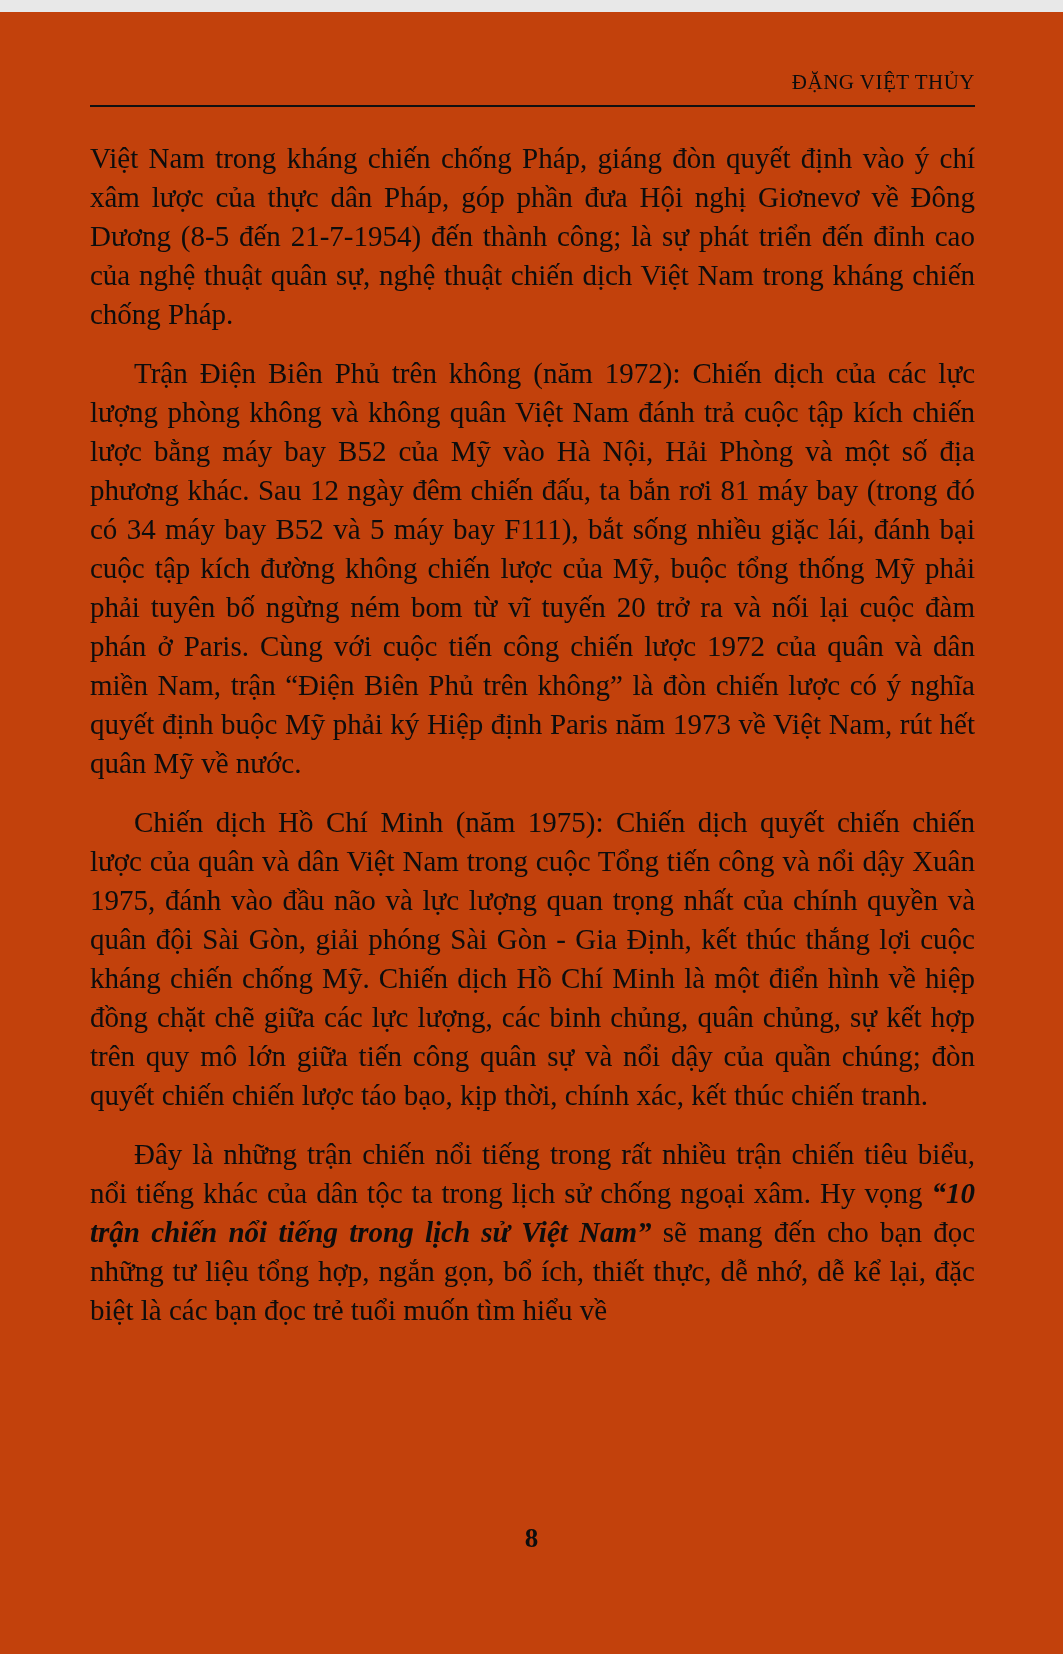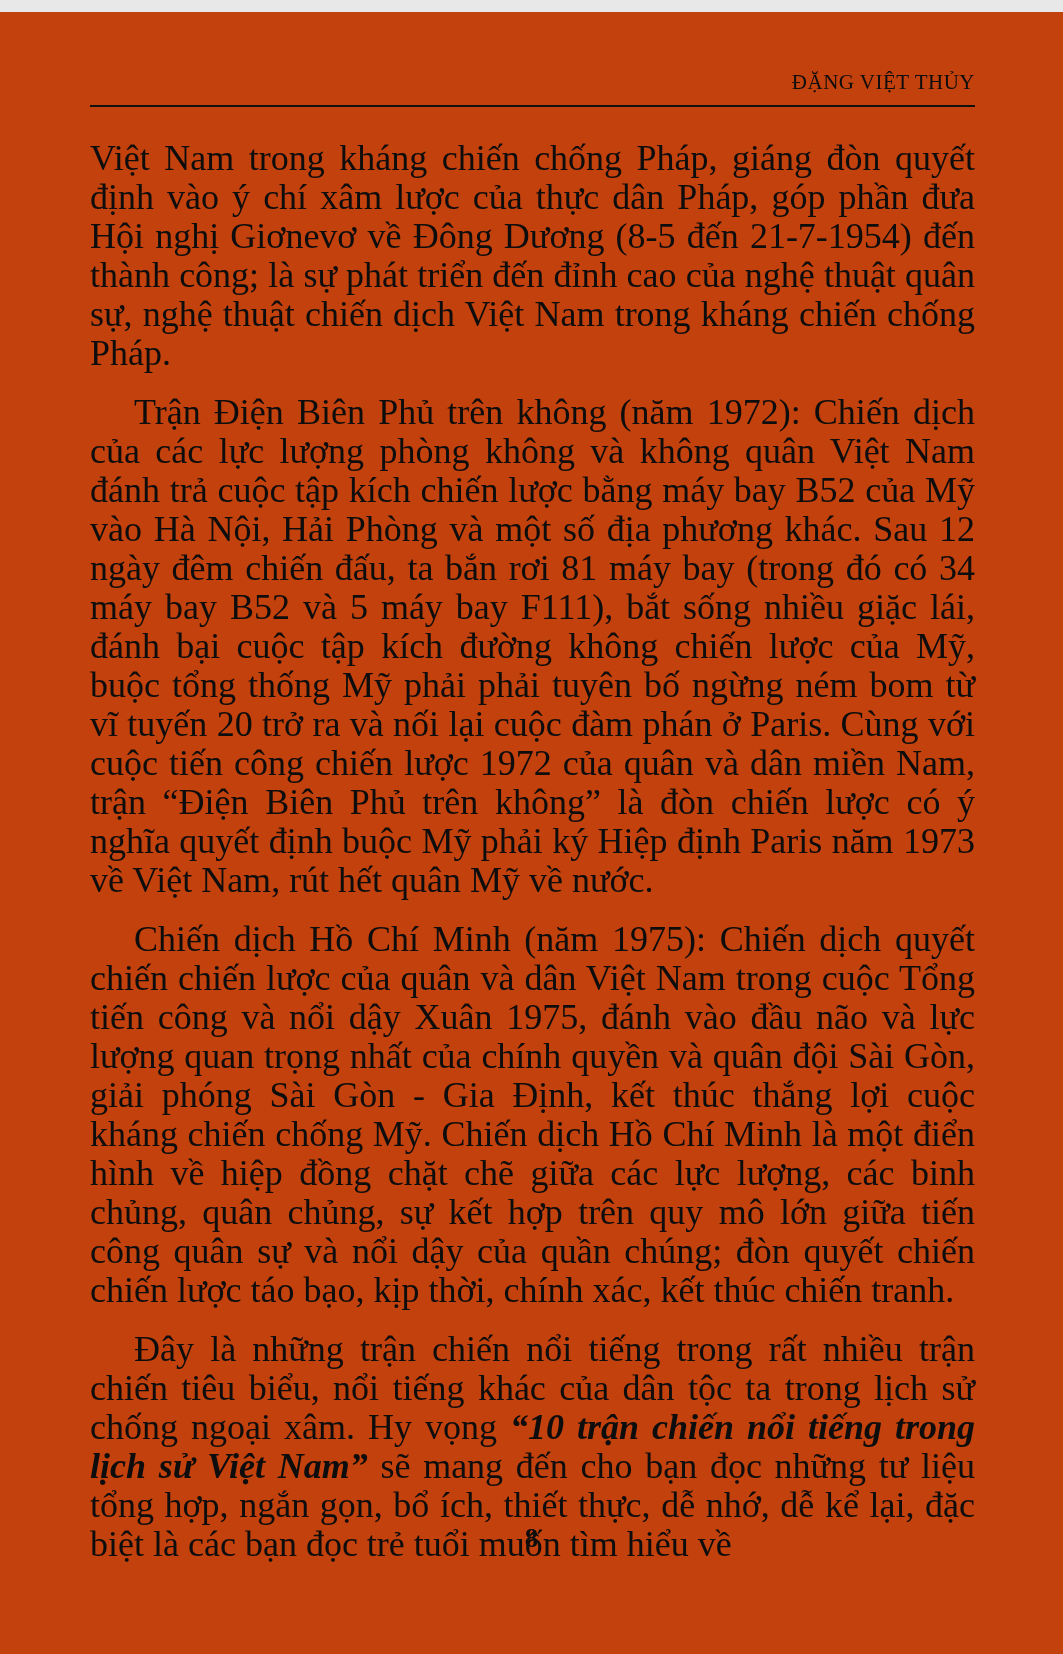--- a/index.html
+++ b/index.html
@@ -30,21 +30,21 @@
   .header-rule {
     border: none;
     border-bottom: 2.5px solid #111111;
     margin: 10px 0 0 0;
   }
   .body-text {
     margin-top: 32px;
     text-align: justify;
   }
   .para {
-    font-size: 36px;
+    font-size: 29px;
     line-height: 39px;
     margin: 0 0 20px 0;
     text-align: justify;
   }
   .para.indent {
     text-indent: 44px;
   }
   .italic {
   }
   .bold-italic {

